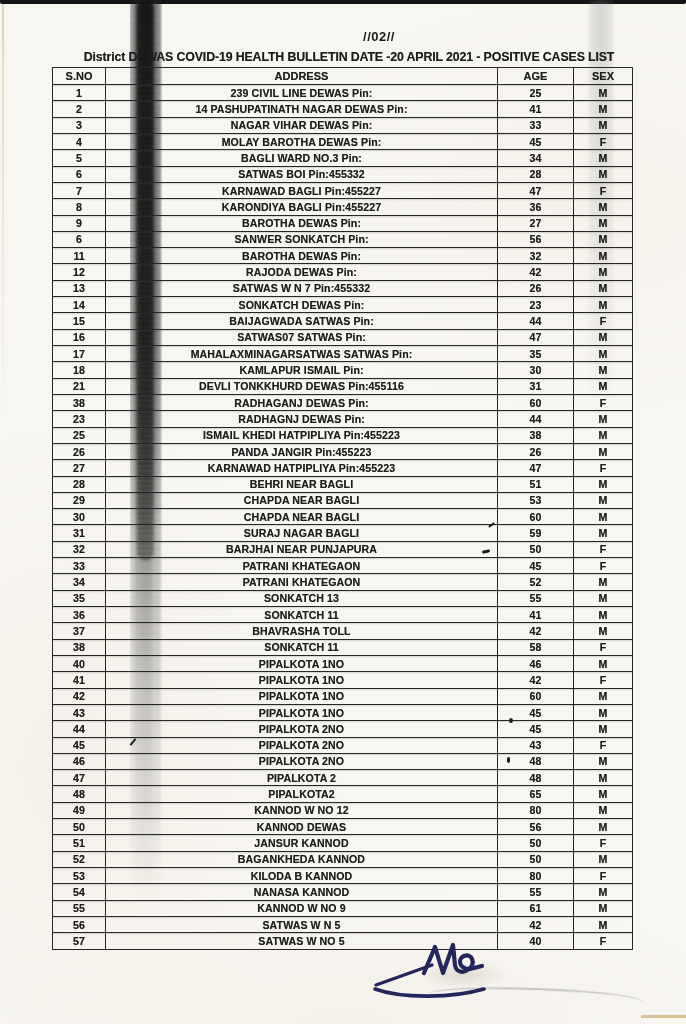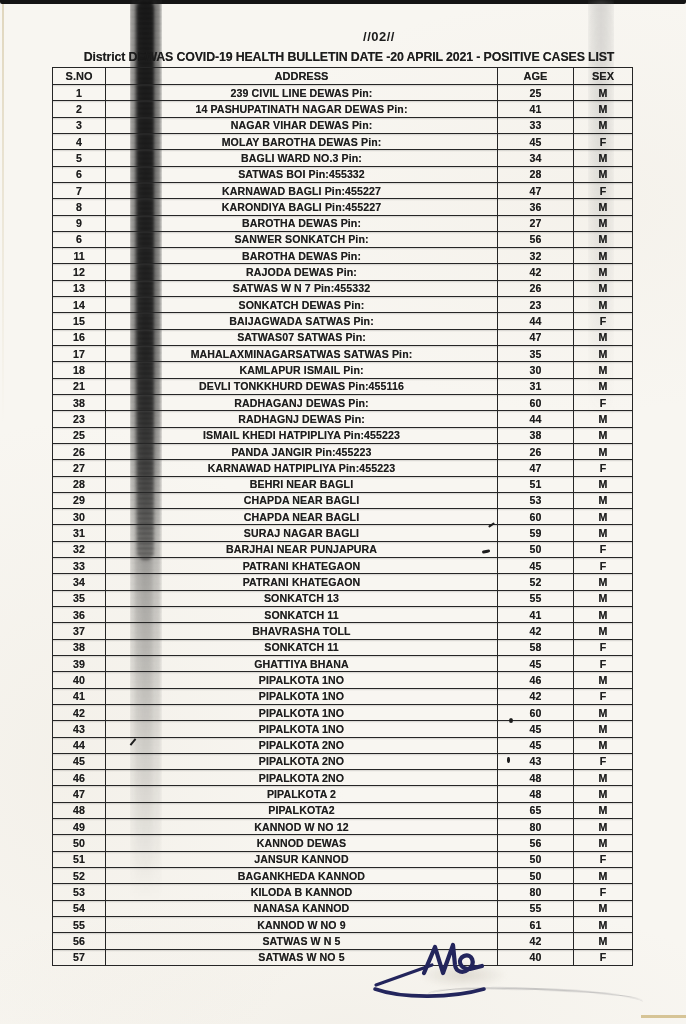--- a/index.html
+++ b/index.html
@@ -327,26 +327,20 @@
       <td>42</td>
       <td>M</td>
     </tr>
         <tr>
       <td>38</td>
       <td class="addr">SONKATCH 11</td>
       <td>58</td>
       <td>F</td>
     </tr>
         <tr>
-      <td>39</td>
-      <td class="addr">GHATTIYA BHANA</td>
-      <td>45</td>
-      <td>F</td>
-    </tr>
-        <tr>
       <td>40</td>
       <td class="addr">PIPALKOTA 1NO</td>
       <td>46</td>
       <td>M</td>
     </tr>
         <tr>
       <td>41</td>
       <td class="addr">PIPALKOTA 1NO</td>
       <td>42</td>
       <td>F</td>

